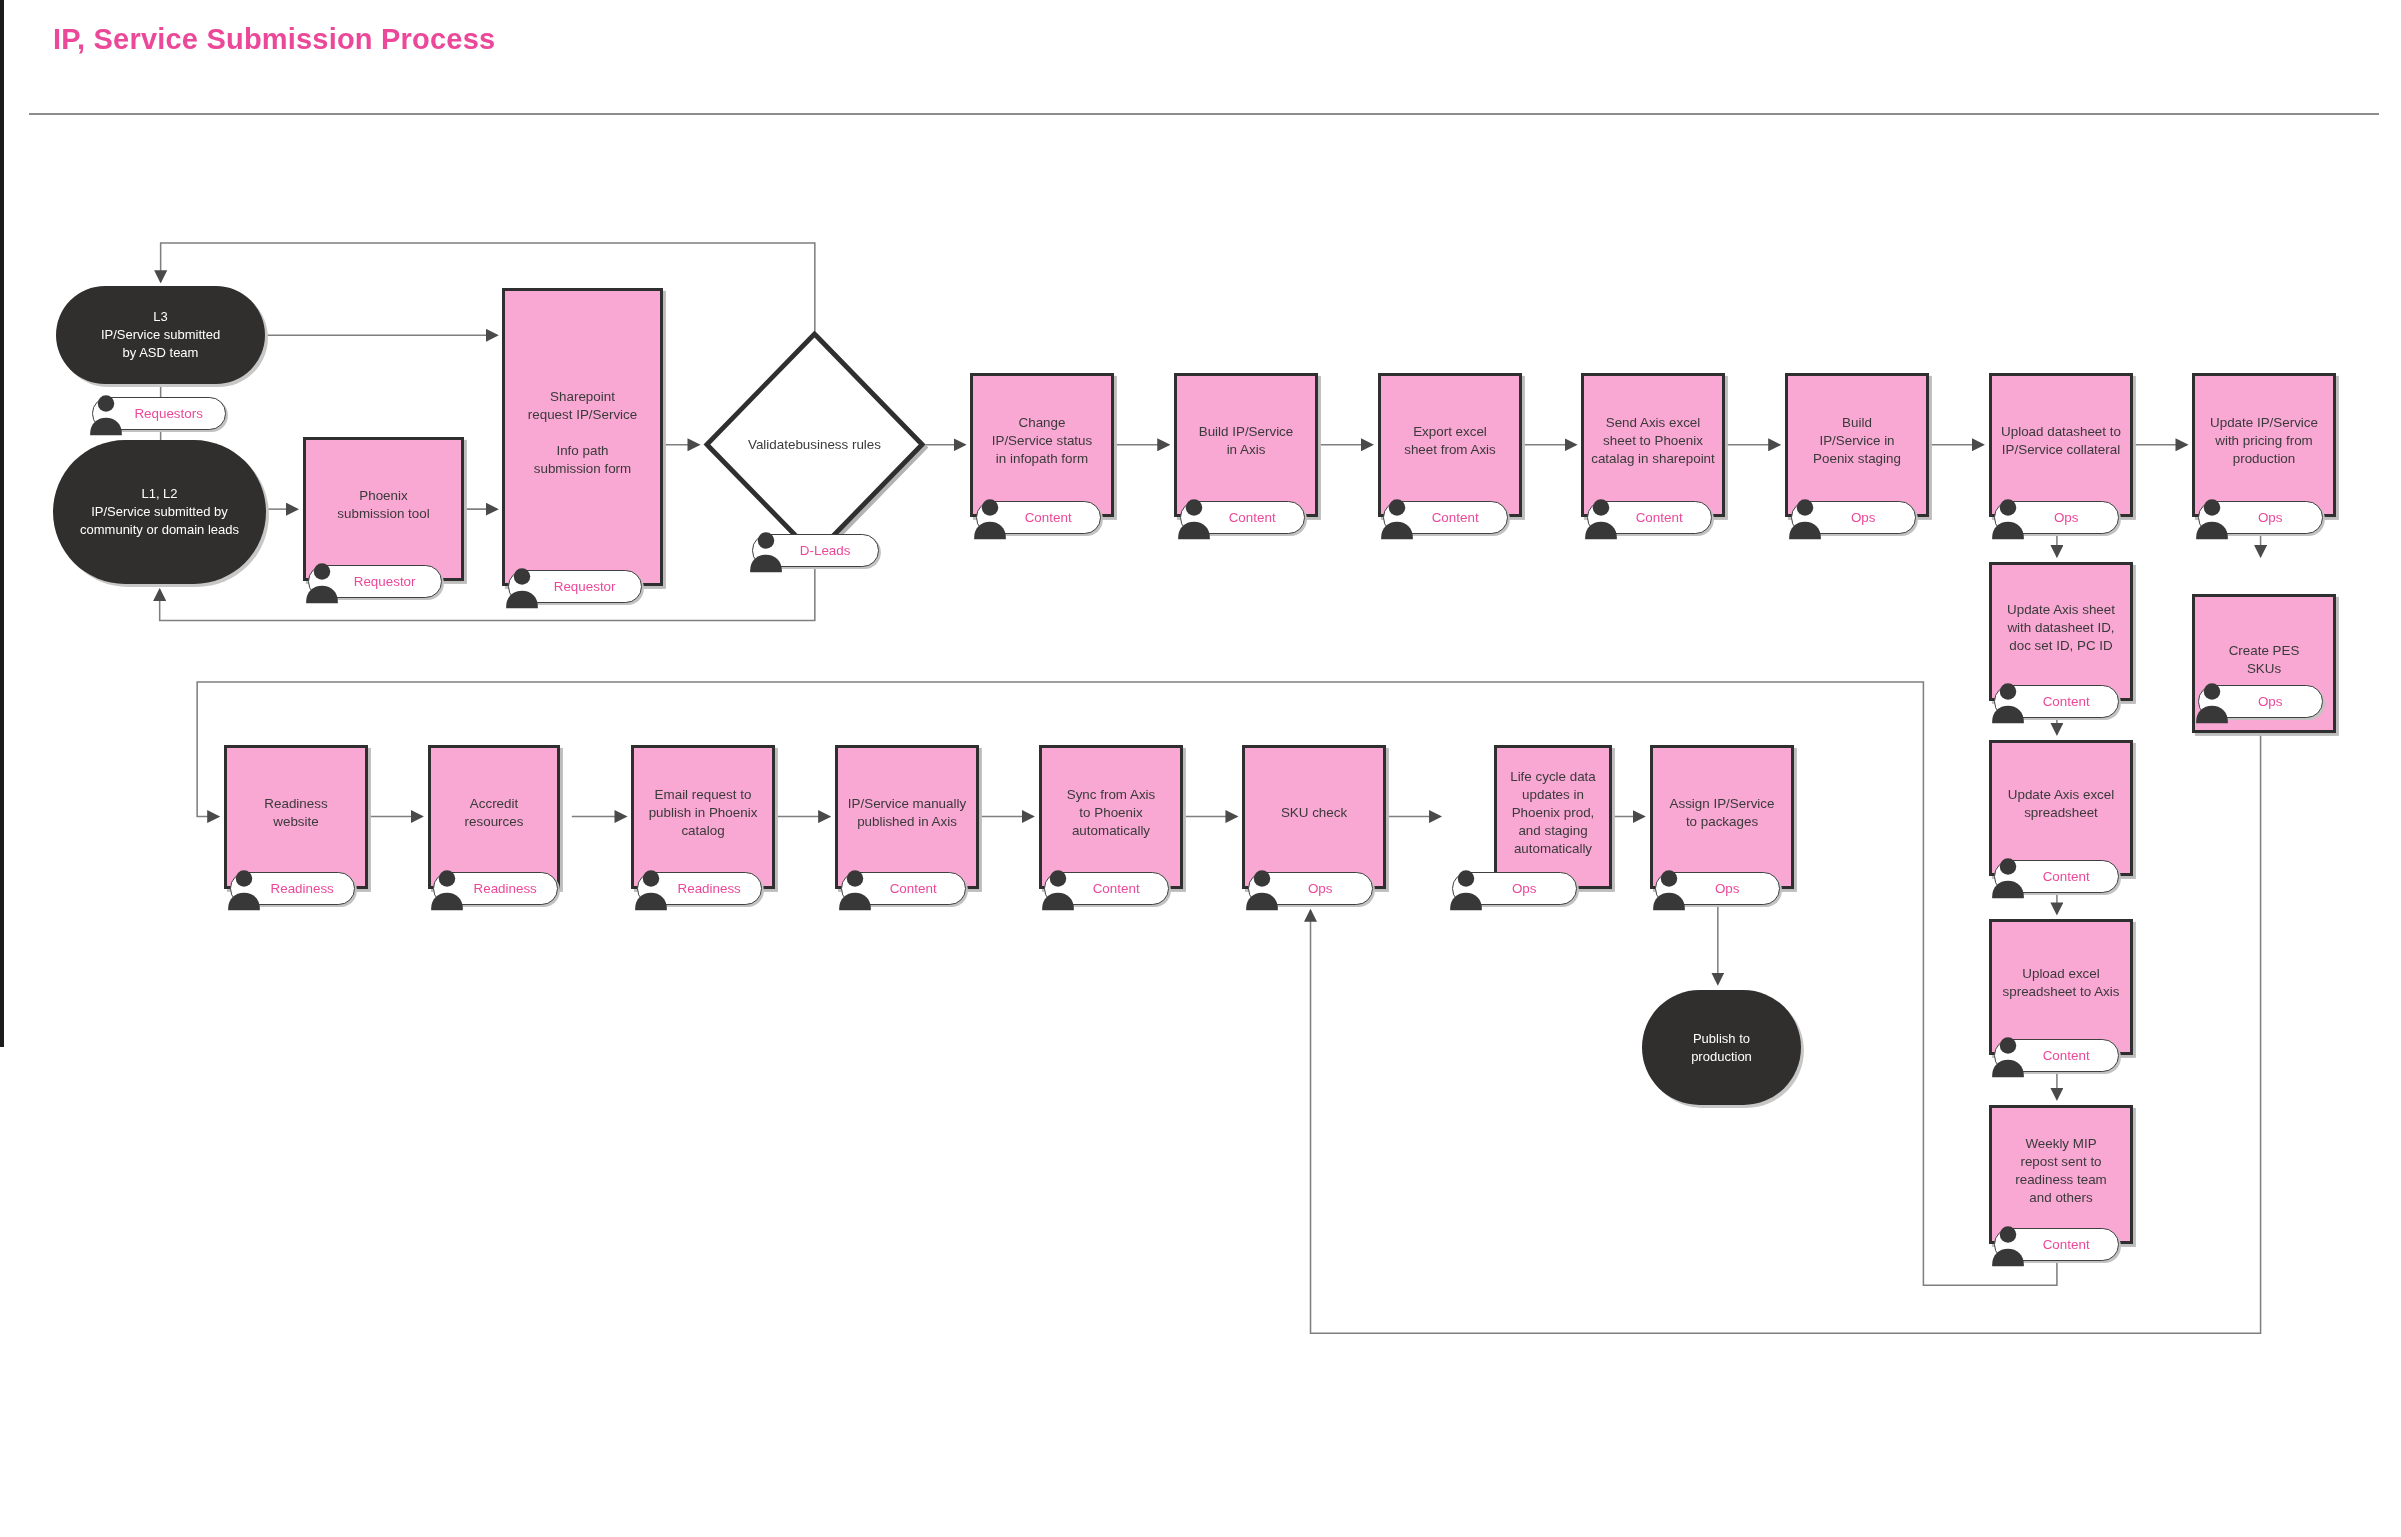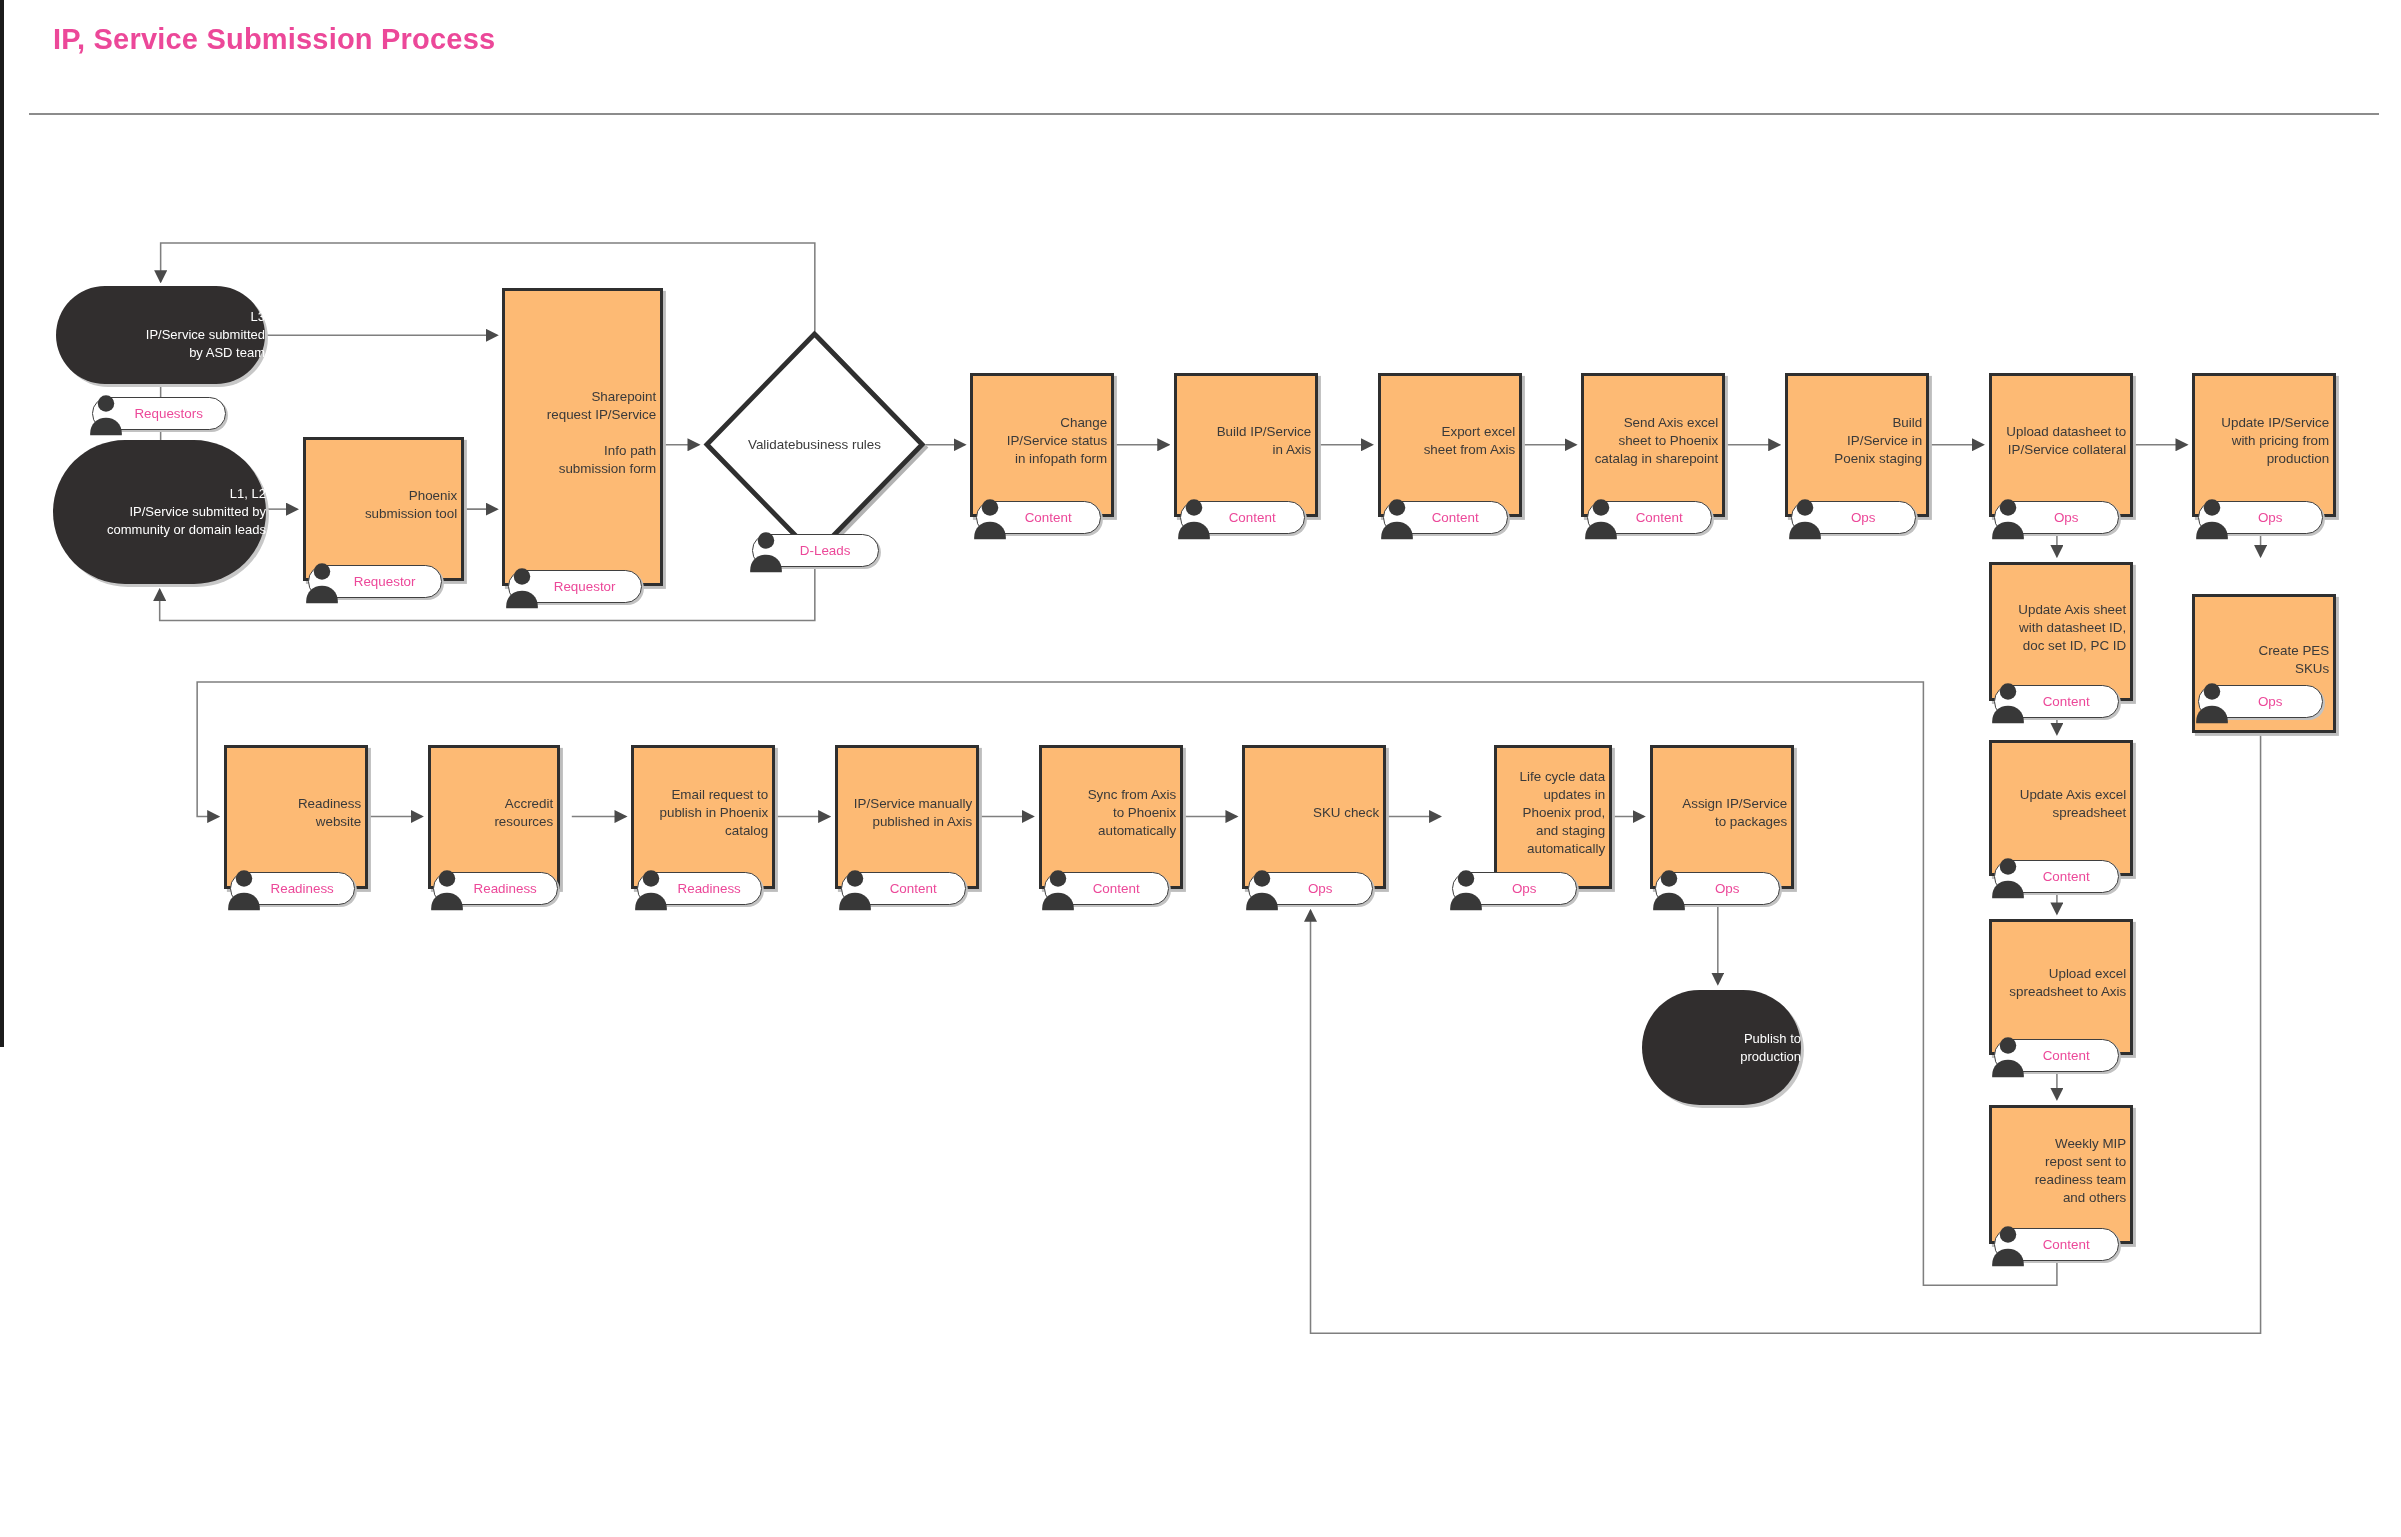--- a/index.html
+++ b/index.html
@@ -9,26 +9,26 @@
   }
   .page-title{
     position:absolute;left:53px;top:23px;font-size:29px;color:#ec4899;
     font-weight:700;letter-spacing:0.2px;
   }
   .title-sep{position:absolute;left:29px;top:113px;width:2350px;height:1.9px;background:#8c8c8c;}
   .edge-strip{position:absolute;left:0;top:0;width:3.8px;height:1047px;background:#1c1c1c;}
   #wires{position:absolute;left:0;top:0;width:2402px;height:1537px;}
 
   .node{
-    position:absolute;box-sizing:border-box;background:#fdba74;
+    position:absolute;box-sizing:border-box;background:#f9a8d4;
     border:3.8px solid #2f2f2f;box-shadow:2.9px 2.9px 0 #bdbdbd;
     display:flex;align-items:center;justify-content:center;
   }
   .node .label,.oval .label,.diamond .label{
-    text-align:right;font-size:13.4px;line-height:18px;color:#3a3a3a;width:100%;
+    text-align:center;font-size:13.4px;line-height:18px;color:#3a3a3a;width:100%;
   }
   .node .label{padding:5.8px 3.8px 13.4px 3.8px;}
   .oval{
     position:absolute;box-sizing:border-box;background:#312e2e;color:#ffffff;
     display:flex;align-items:center;justify-content:center;
     box-shadow:2.9px 2.9px 0 #c7c7c7;
   }
   .oval .label{color:#ffffff;font-size:13px;line-height:18px;}
   .diamond{position:absolute;}
   .diamond .label{

